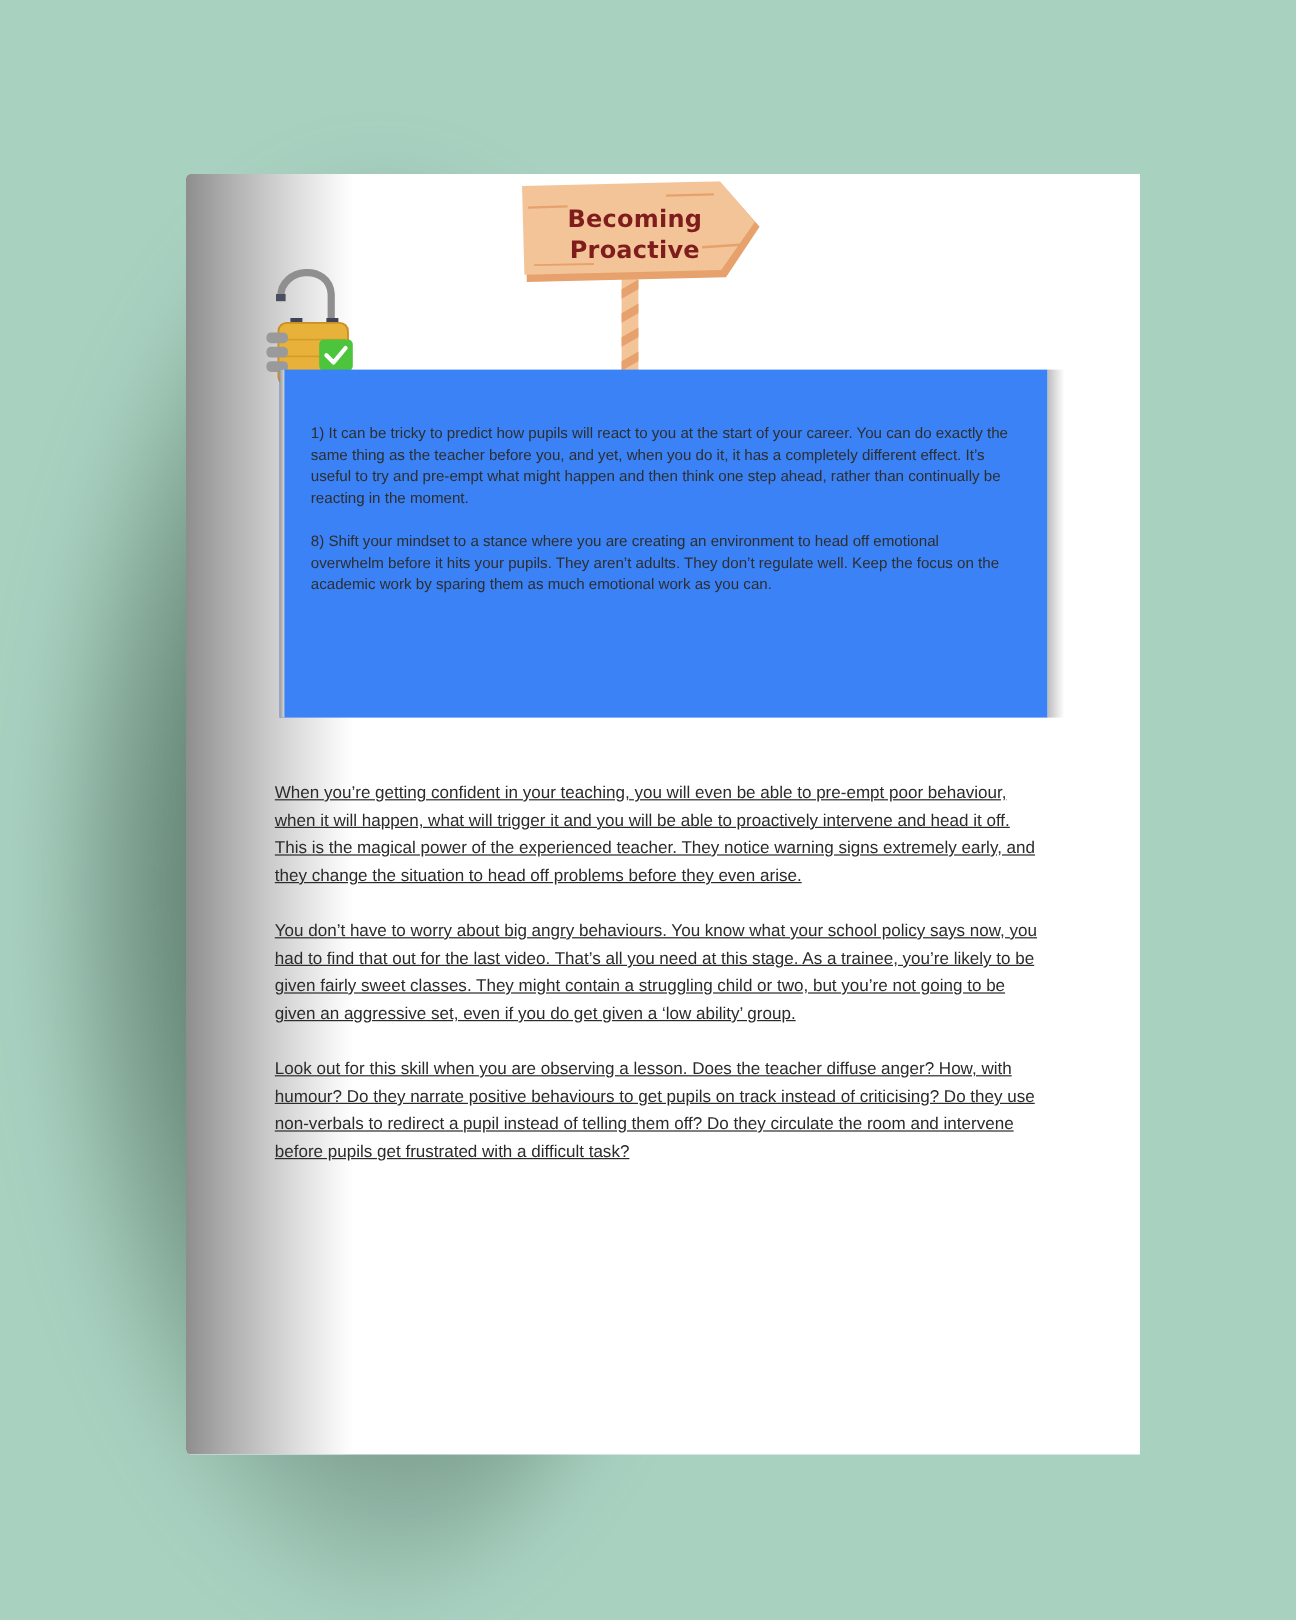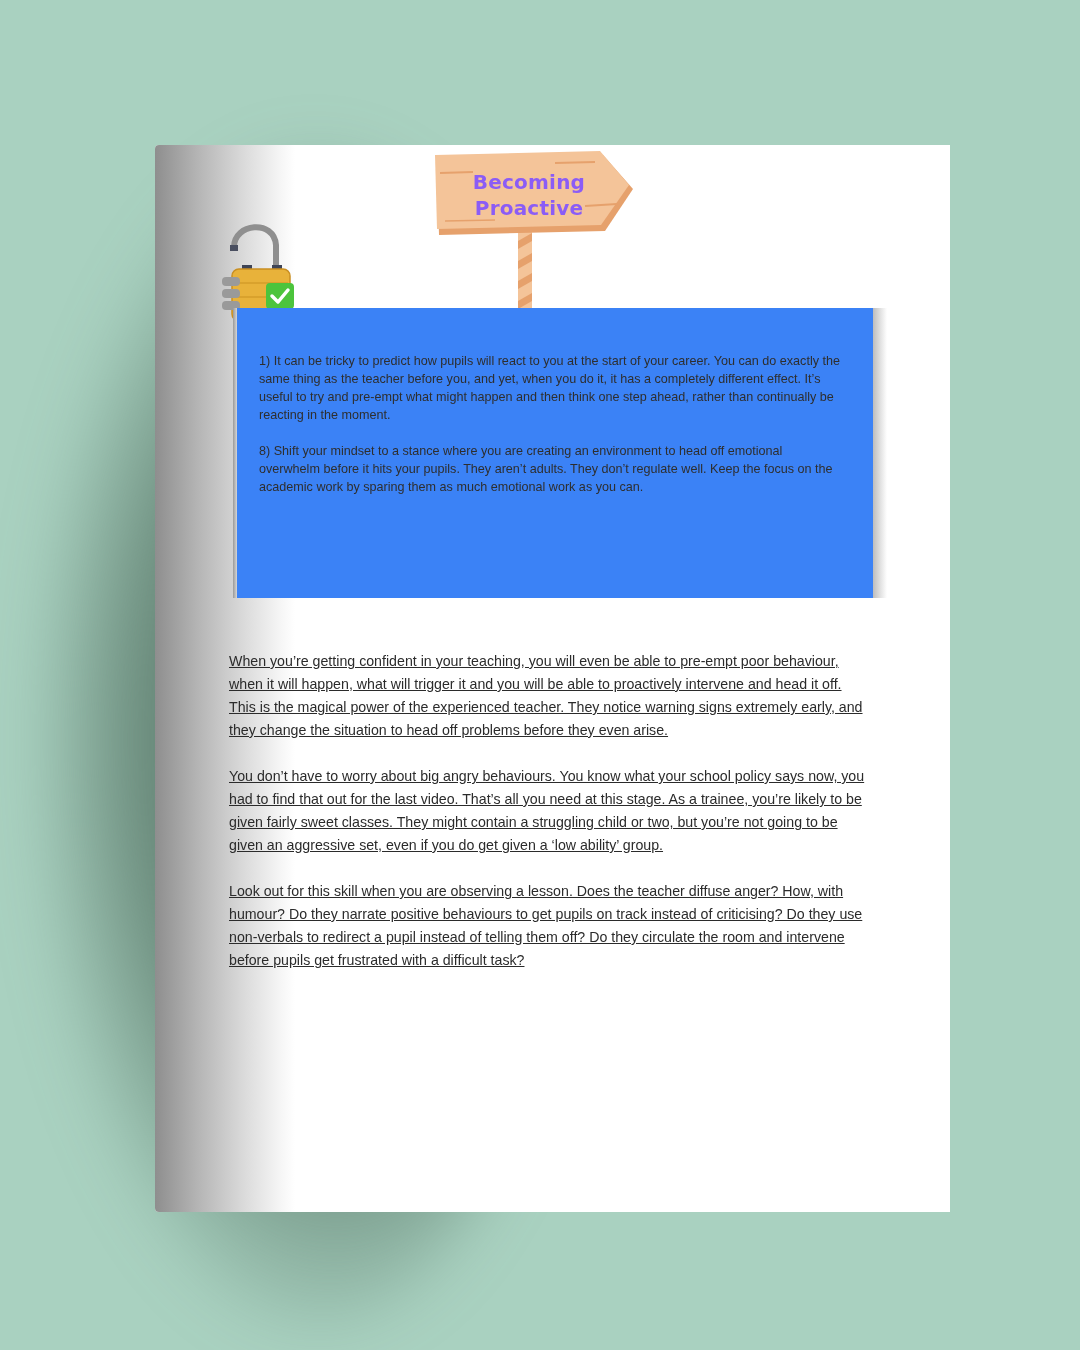--- a/index.html
+++ b/index.html
@@ -23,21 +23,21 @@
   .spine {
     position:absolute; left:0; top:0; width:140px; height:100%;
     background:linear-gradient(to right, #8e8e8e 0%, #b4b4b4 30%, #dcdcdc 65%, #f6f6f6 90%, rgba(255,255,255,0) 100%);
   }
   .sign {
     position:absolute; left:280px; top:6px; width:200px; height:160px;
   }
   .sign-title {
     position:absolute; left:0; top:18px; width:188px; text-align:center;
     font-family:"DejaVu Sans", sans-serif; font-weight:bold; font-size:20px;
-    line-height:26px; color:#8b5cf6; letter-spacing:0.2px;
+    line-height:26px; color:#7f1d1d; letter-spacing:0.2px;
   }
   .lock {
     position:absolute; left:65px; top:72px; width:80px; height:110px;
   }
   .callout {
     position:absolute; left:78px; top:163px; width:640px; height:290px;
     background:#3b82f6;
   }
   .callout::before {
     content:""; position:absolute; left:0; top:0; width:4px; height:100%;

